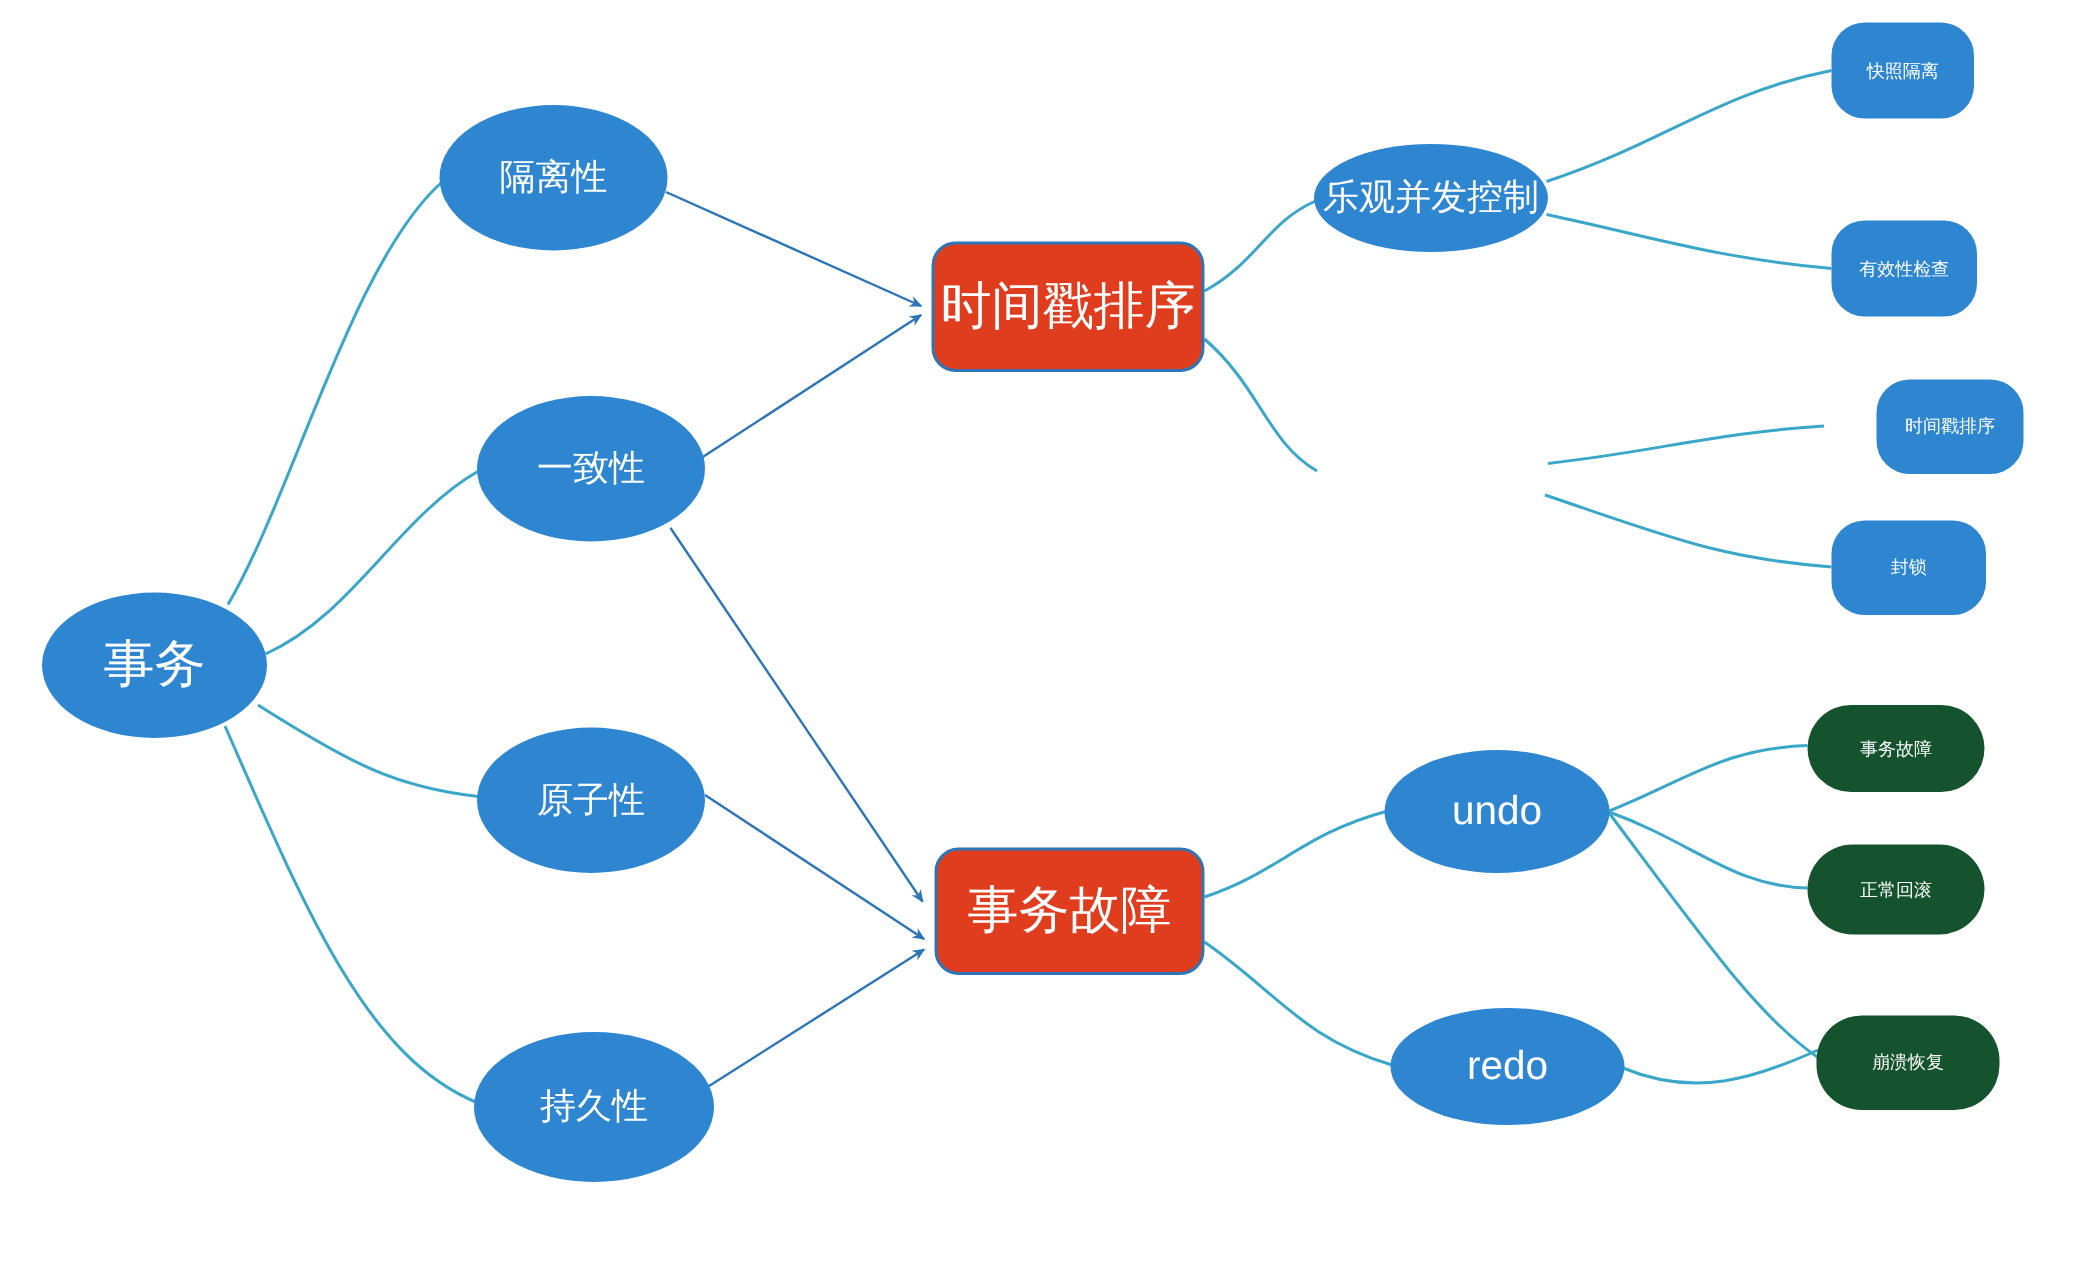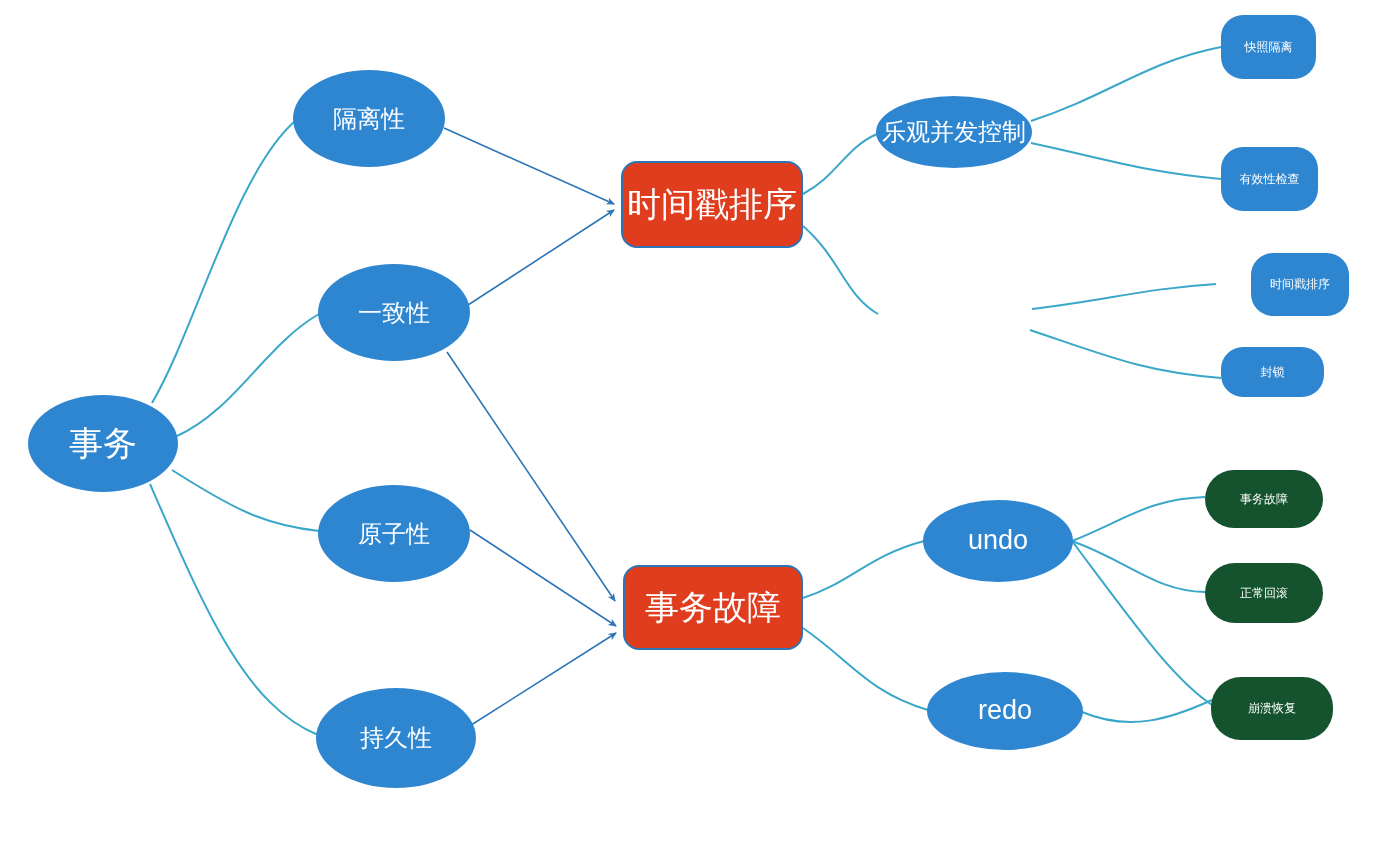--- a/index.html
+++ b/index.html
@@ -115,21 +115,21 @@
   <div class="node ellipse f27" style="left:923px; top:500px; width:150px; height:82px;">undo</div>
 
   <div class="node ellipse f27" style="left:927px; top:672px; width:156px; height:78px;">redo</div>
 
   <div class="node roundrect f18" style="left:1221px; top:15px; width:95px; height:64px; padding:0 12px;">快照隔离</div>
 
   <div class="node roundrect f18" style="left:1221px; top:147px; width:97px; height:64px; padding:0 14px;">有效性检查</div>
 
   <div class="node roundrect f18" style="left:1216px; top:253px; width:98px; height:63px; padding:0 14px;margin-left:35px;">时间戳排序</div>
 
-  <div class="node roundrect f18" style="left:1221px; top:347px; width:103px; height:50px;">封锁</div>
+  <div class="node roundrect f18" style="left:1221px; top:347px; width:103px; height:63px;">封锁</div>
 
   <div class="node pill f18" style="left:1205px; top:470px; width:118px; height:58px;">事务故障</div>
 
   <div class="node pill f18" style="left:1205px; top:563px; width:118px; height:60px;">正常回滚</div>
 
   <div class="node pill f18" style="left:1211px; top:677px; width:122px; height:63px;">崩溃恢复</div>
 
 </div>
 
 </body></html>

